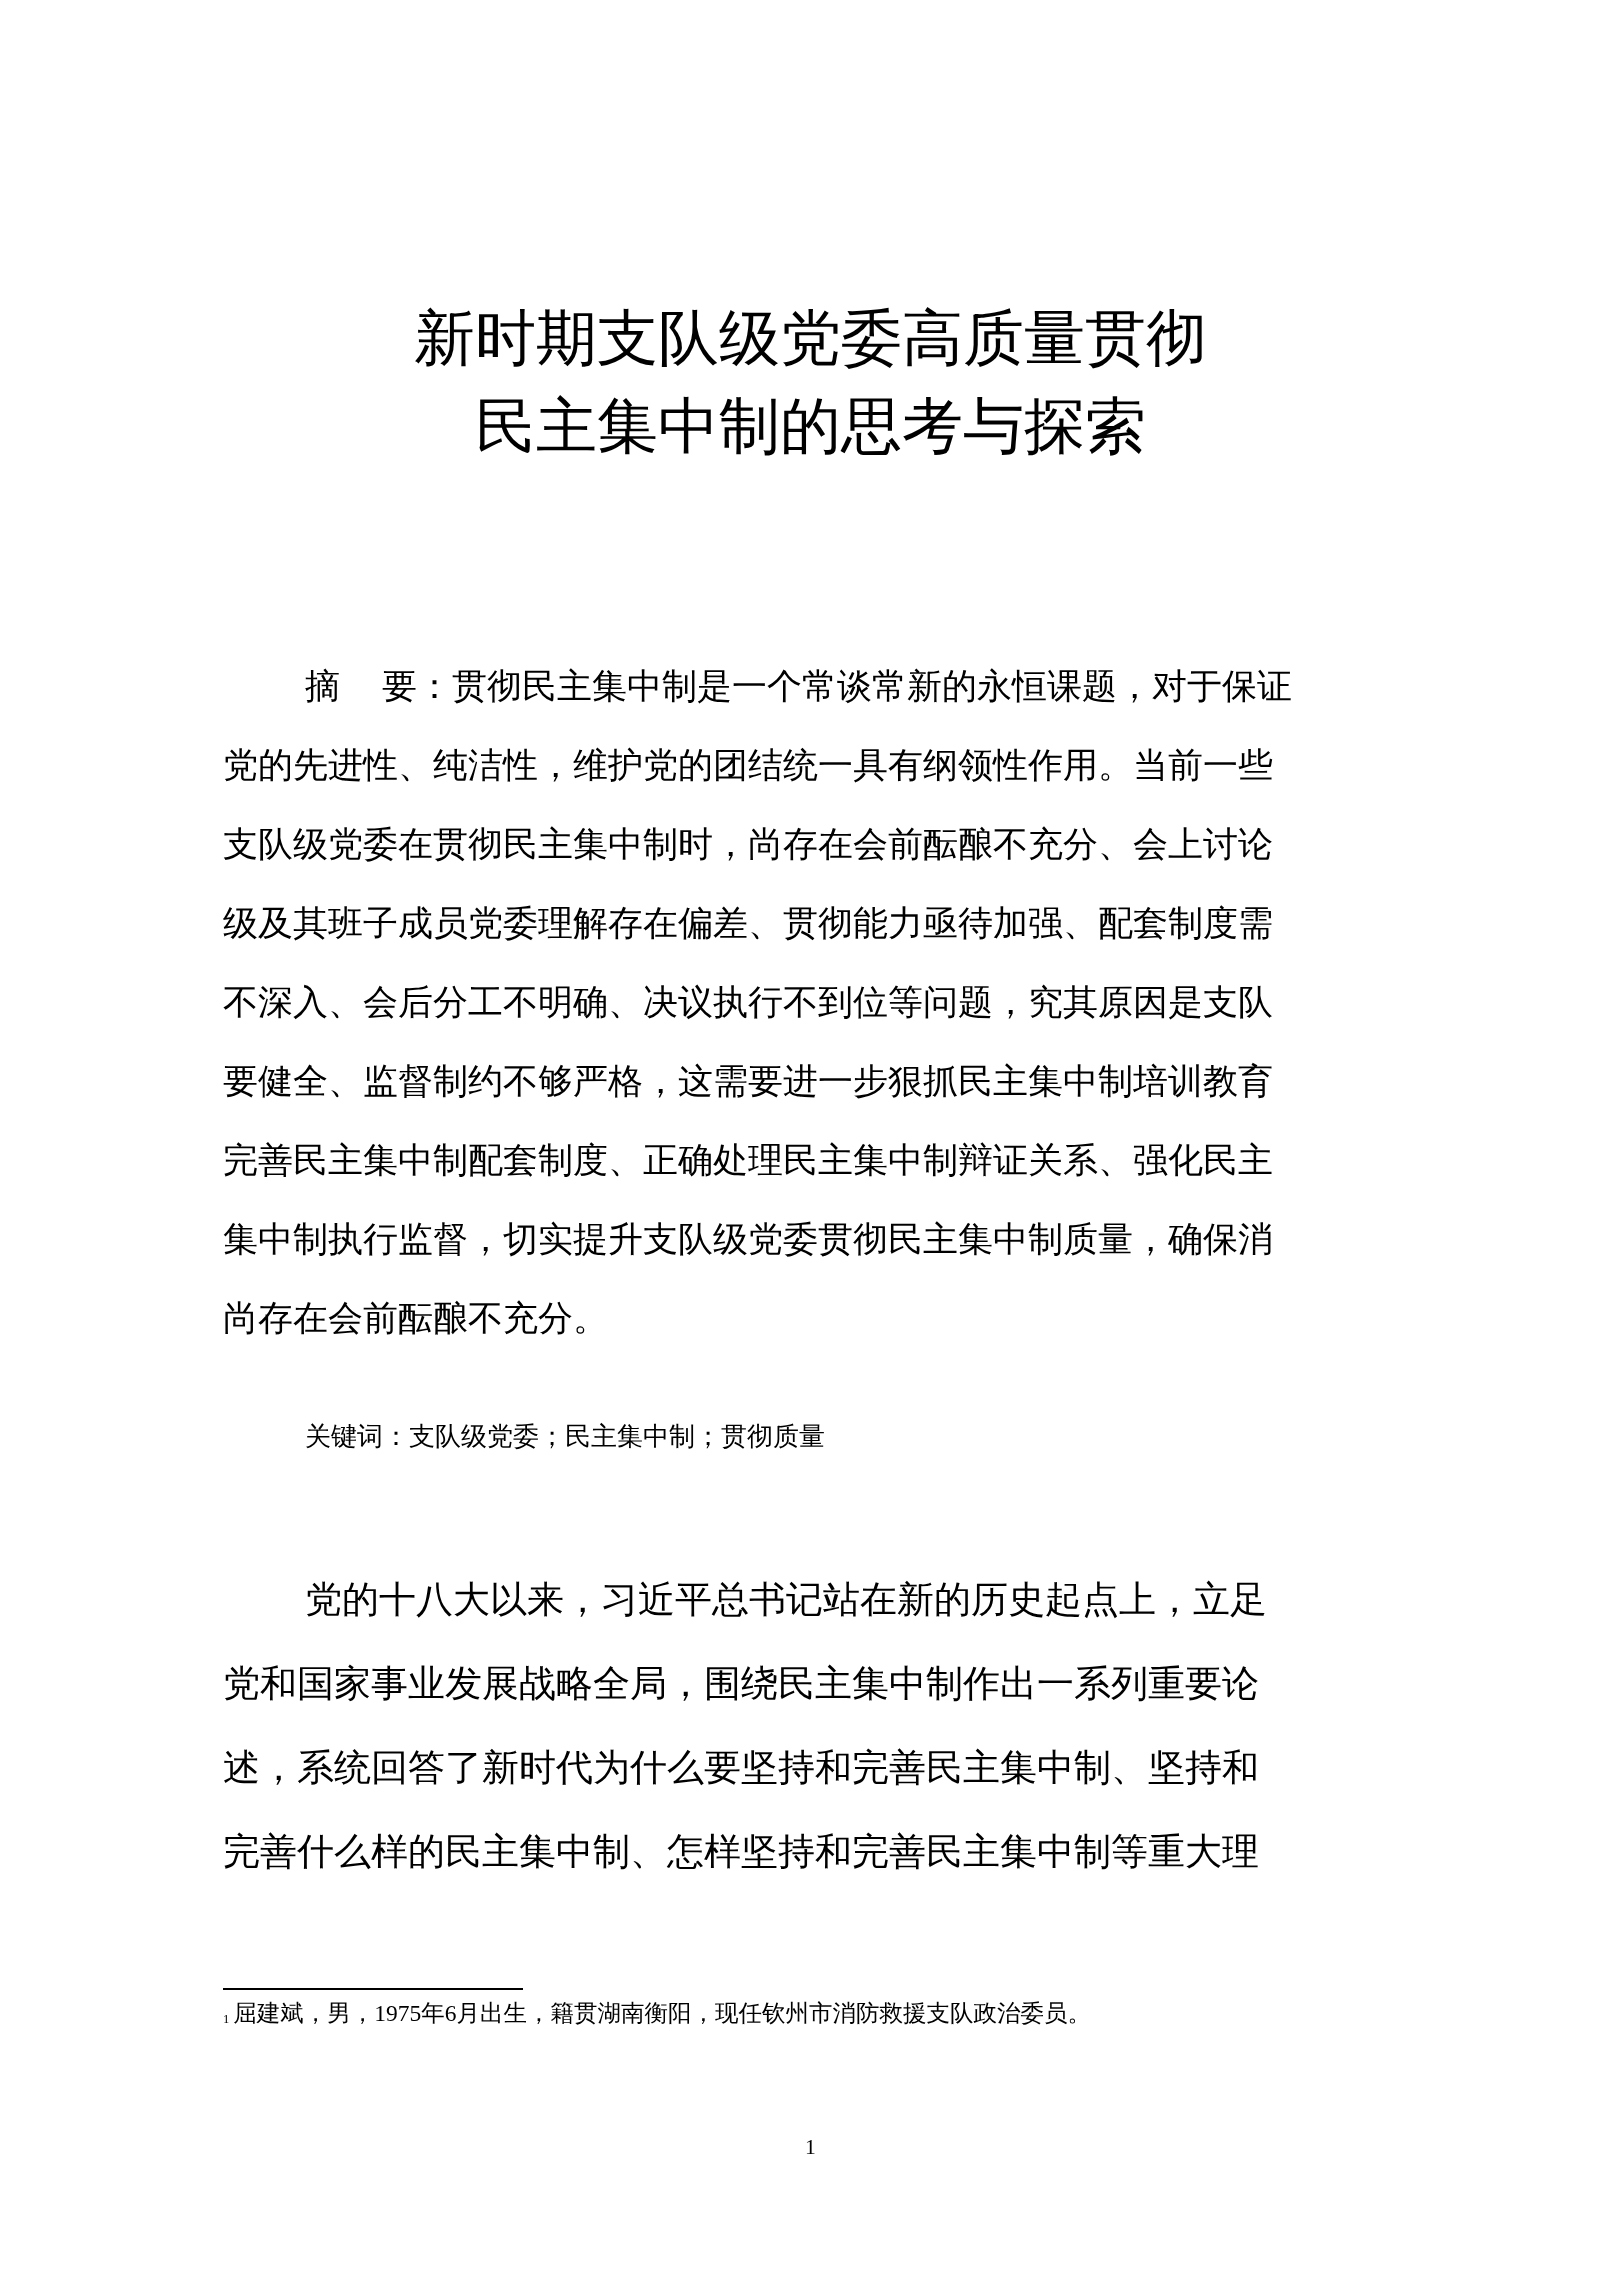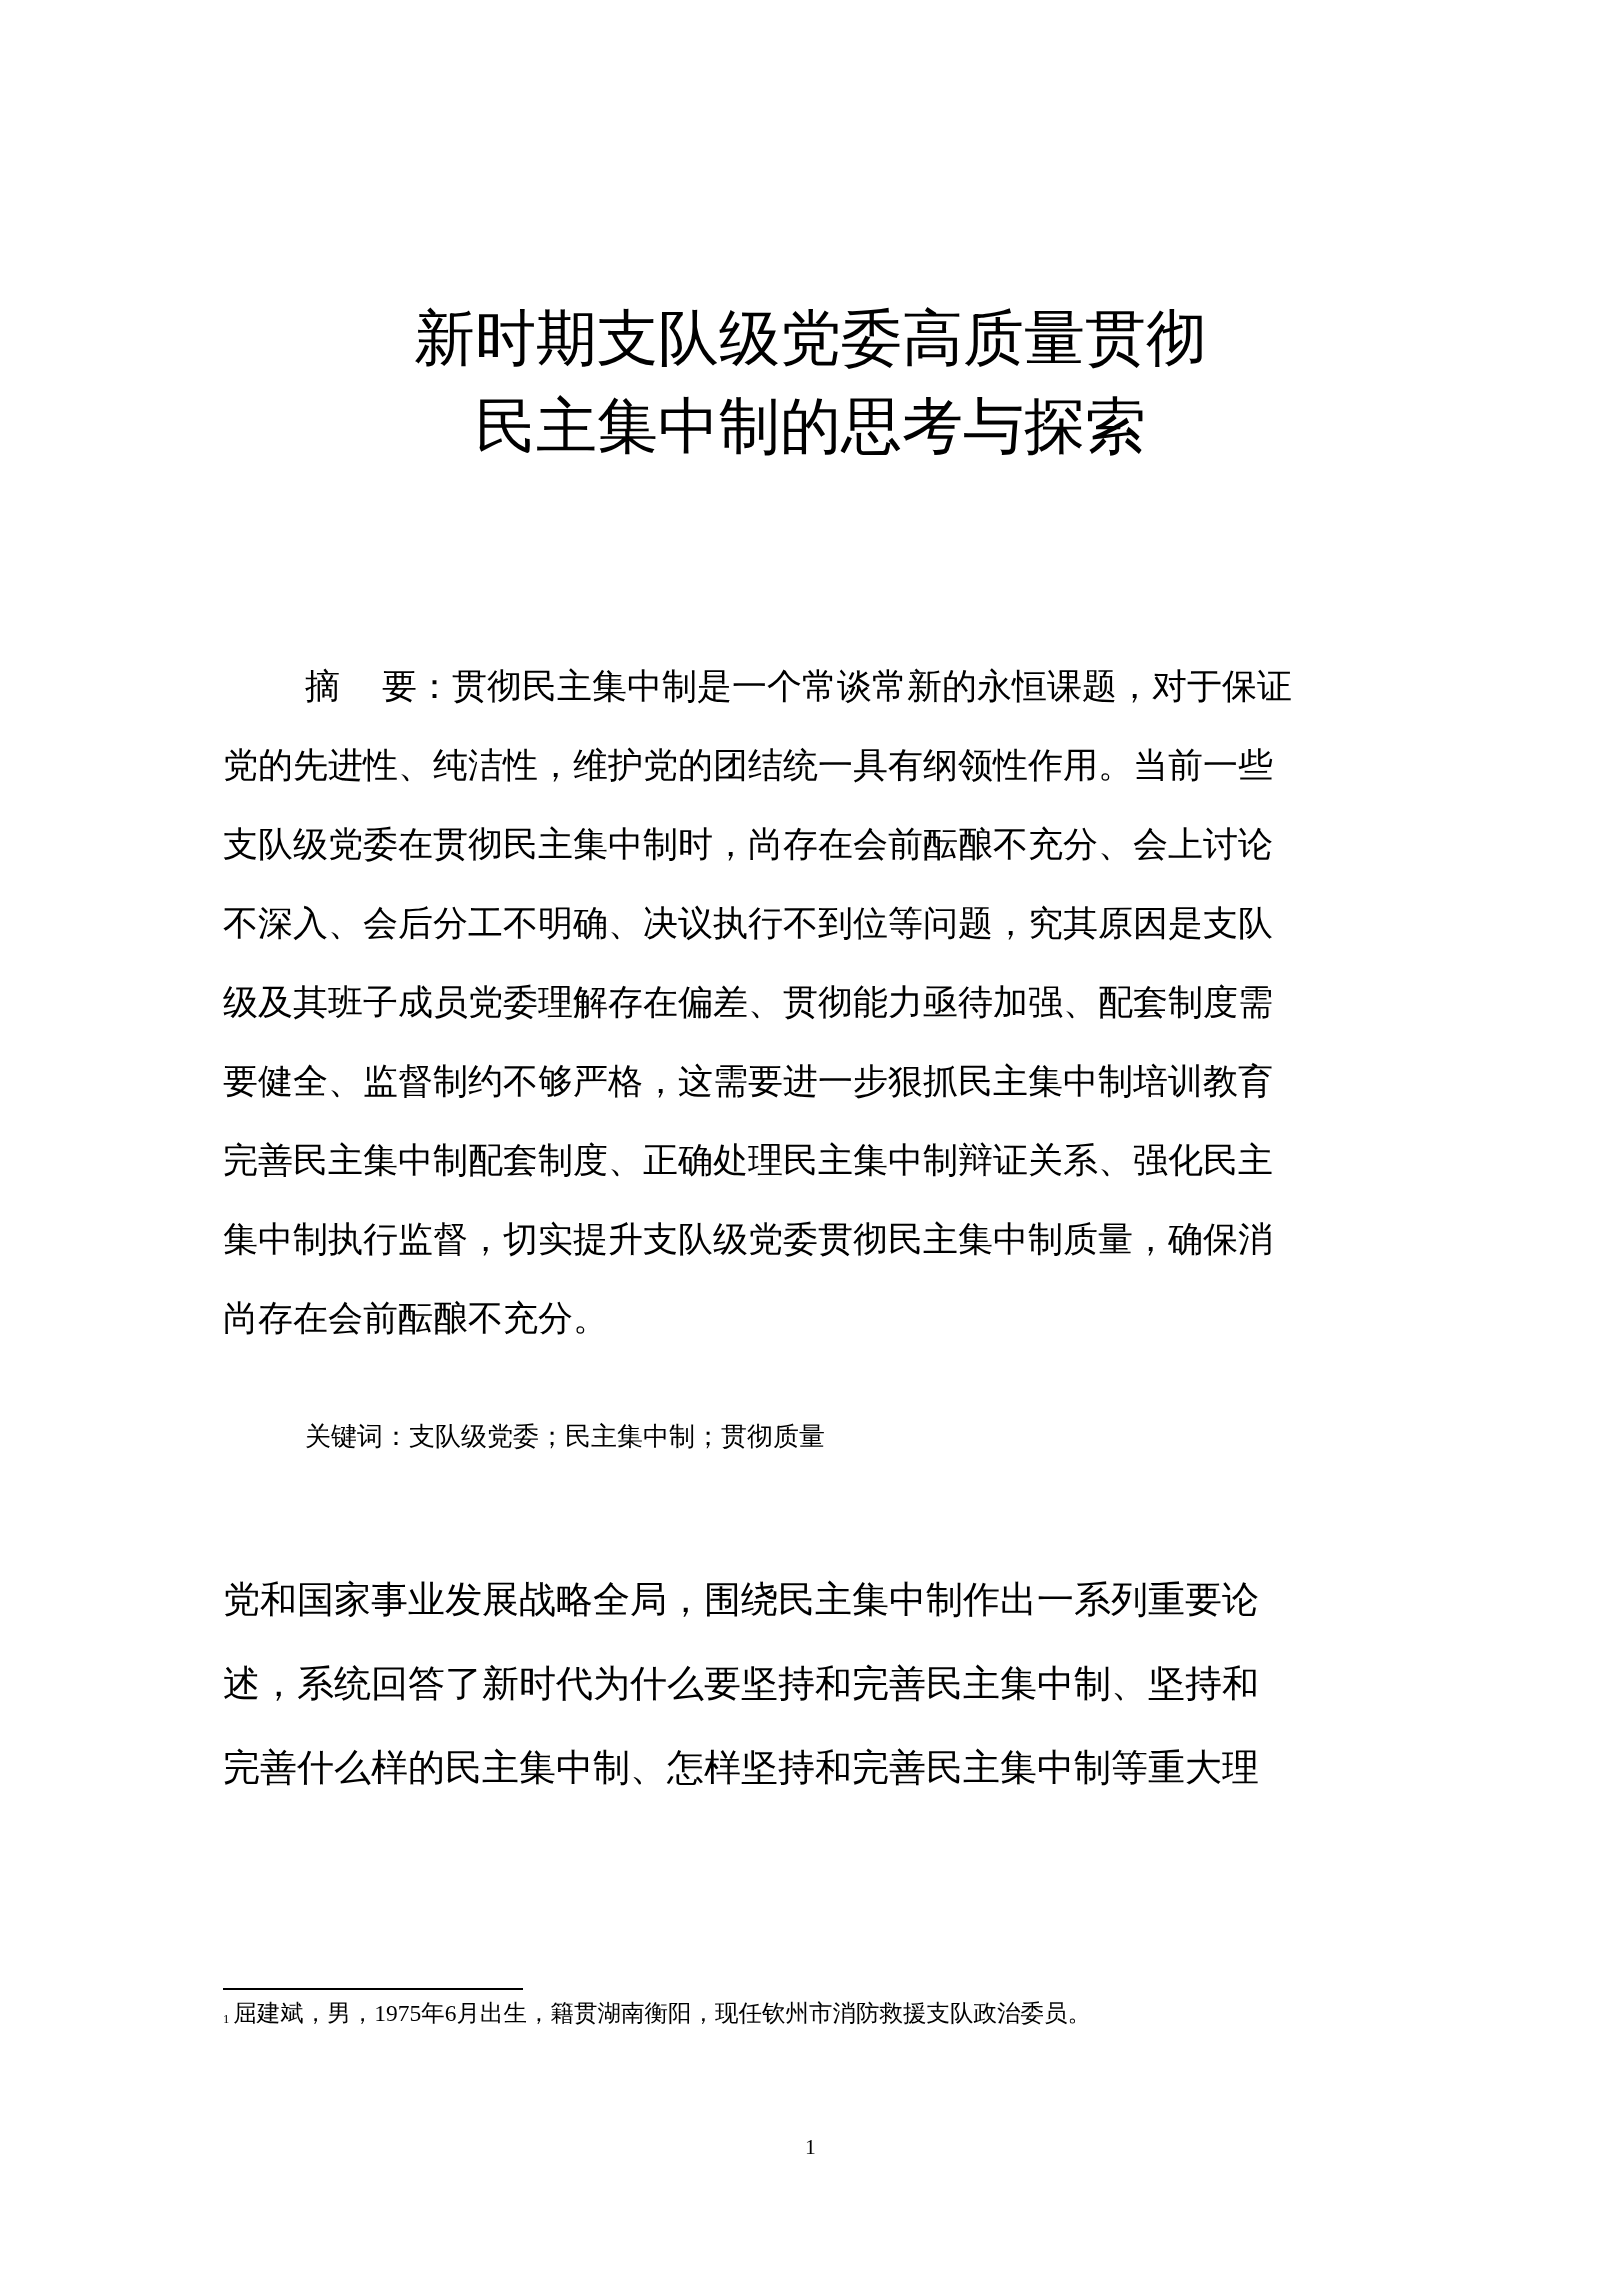--- a/index.html
+++ b/index.html
@@ -29,33 +29,34 @@
 <div class="page">
 
   <div class="title title1">新时期支队级党委高质量贯彻</div>
   <div class="title title2">民主集中制的思考与探索</div>
 
 
   <div class="block abstract">
     <span class="line indent"><span class="label-key" style="white-space:pre;font-family:Liberation Mono, monospace;">摘  要：</span><span>贯彻民主集中制是一个常谈常新的永恒课题，对于保证</span></span>
     <span class="line">党的先进性、纯洁性，维护党的团结统一具有纲领性作用。当前一些</span>
     <span class="line">支队级党委在贯彻民主集中制时，尚存在会前酝酿不充分、会上讨论</span>
+    <span class="line">级及其班子成员党委理解存在偏差、贯彻能力亟待加强、配套制度需</span>
     <span class="line">不深入、会后分工不明确、决议执行不到位等问题，究其原因是支队</span>
-    <span class="line">级及其班子成员党委理解存在偏差、贯彻能力亟待加强、配套制度需</span>
     <span class="line">要健全、监督制约不够严格，这需要进一步狠抓民主集中制培训教育</span>
     <span class="line">完善民主集中制配套制度、正确处理民主集中制辩证关系、强化民主</span>
     <span class="line">集中制执行监督，切实提升支队级党委贯彻民主集中制质量，确保消</span>
     <span class="line">尚存在会前酝酿不充分。</span>
   </div>
 
   <div class="block keywords indent">
     <span>关键词：</span><span>支队级党委；民主集中制；贯彻质量</span>
   </div>
 
   <div class="block intro">
+    <span class="line indent">党的十八大以来，习近平总书记站在新的历史起点上，立足</span>
     <span class="line">党和国家事业发展战略全局，围绕民主集中制作出一系列重要论</span>
     <span class="line">述，系统回答了新时代为什么要坚持和完善民主集中制、坚持和</span>
     <span class="line">完善什么样的民主集中制、怎样坚持和完善民主集中制等重大理</span>
   </div>
 
   <div class="fn-rule"></div>
   <div class="footnote">
     <sup>1</sup><span>屈建斌，男，1975年6月出生，籍贯湖南衡阳，现任钦州市消防救援支队政治委员。</span>
   </div>
 

